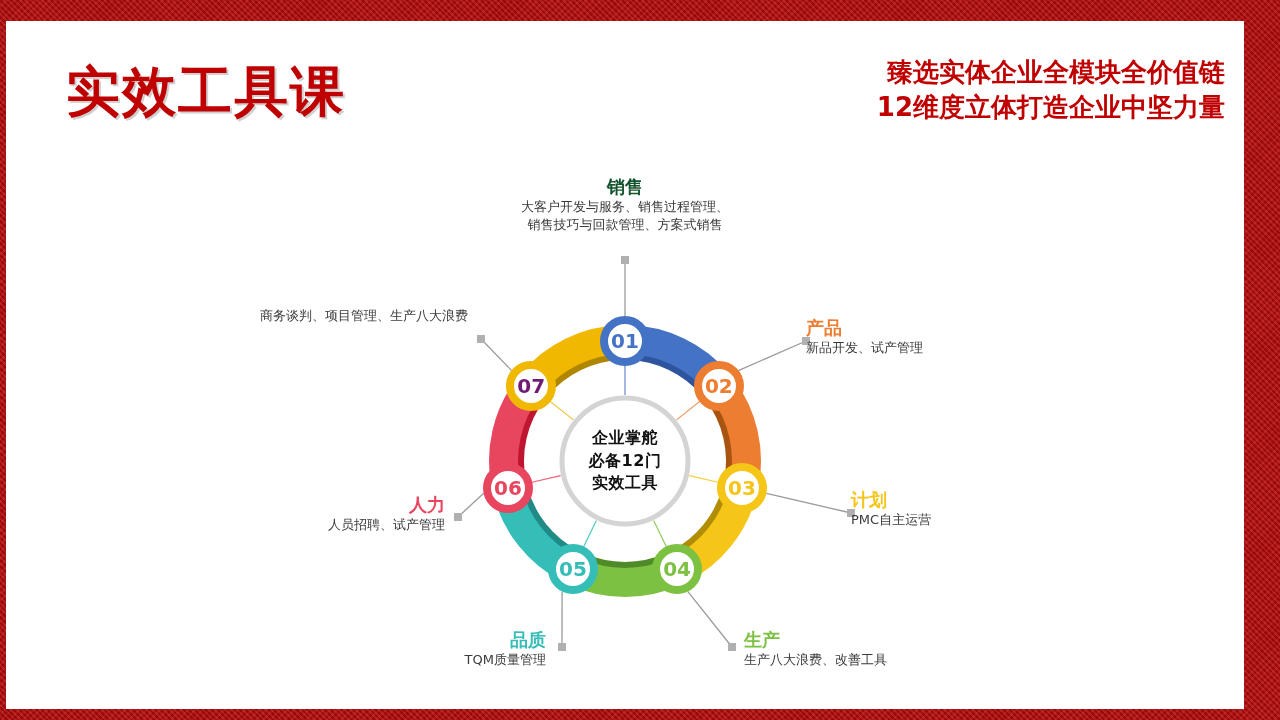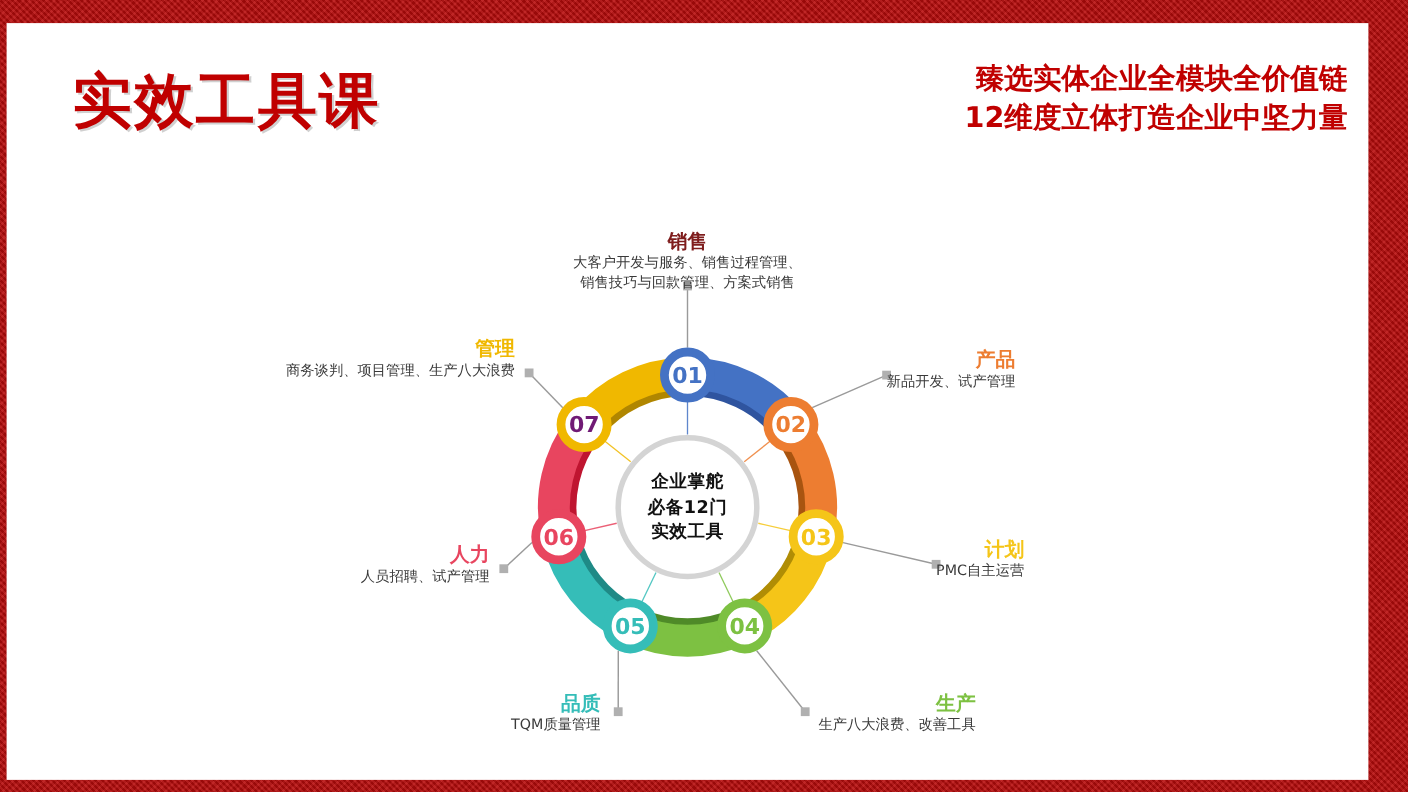--- a/index.html
+++ b/index.html
@@ -52,21 +52,21 @@
     transform:translate(-50%,-50%);
   }
 
   
   .lbl{position:absolute;}
   .lbl .ttl{font-size:18px;font-weight:bold;line-height:1.2;}
   .lbl .dsc{font-size:13px;color:#3a3a3a;line-height:1.45;white-space:pre-line;}
 
   .lbl.c{text-align:center;transform:translateX(-50%);}
   .lbl.l{text-align:right;transform:translateX(-100%);}
-  .lbl.r{text-align:right;}
+  .lbl.r{text-align:left;}
 
   
   #centertext{
     position:absolute;left:619px;top:440px;transform:translate(-50%,-50%);
     text-align:center;font-size:16px;font-weight:bold;color:#111;
     line-height:1.42;white-space:pre-line;letter-spacing:0.5px;
   }
 </style>
 </head>
 <body>
@@ -143,21 +143,21 @@
           </div>
           <div class="badge" style="left: 502.009px; top: 466.703px; border-color: rgb(232, 69, 95); color: rgb(232, 69, 95);">
             <span>06</span>
           </div>
           <div class="badge" style="left: 525.18px; top: 365.181px; border-color: rgb(240, 184, 0); color: #701a75;">
             <span>07</span>
           </div>
         </div>
       <div id="labels">
           <div class="lbl c" style="left: 619px; top: 155px;">
-            <div class="ttl" style="color: #7f1d1d; margin-top: 33px;">销售</div>
+            <div class="ttl" style="color: #14532d;">销售</div>
             <div class="dsc">大客户开发与服务、销售过程管理、
 销售技巧与回款管理、方案式销售</div>
           </div>
           <div class="lbl r" style="left: 800px; top: 296px;">
             <div class="ttl" style="color: rgb(237, 125, 49);">产品</div>
             <div class="dsc">新品开发、试产管理</div>
           </div>
           <div class="lbl r" style="left: 845px; top: 468px;">
             <div class="ttl" style="color: rgb(245, 197, 24);">计划</div>
             <div class="dsc">PMC自主运营</div>
@@ -168,21 +168,20 @@
           </div>
           <div class="lbl l" style="left: 540px; top: 608px;">
             <div class="ttl" style="color: rgb(53, 189, 184);">品质</div>
             <div class="dsc">TQM质量管理</div>
           </div>
           <div class="lbl l" style="left: 439px; top: 473px;">
             <div class="ttl" style="color: rgb(232, 69, 95);">人力</div>
             <div class="dsc">人员招聘、试产管理</div>
           </div>
           <div class="lbl l" style="left: 462px; top: 286px;">
-            <div class="ttl" style="color: rgb(240, 184, 0);">管理</div>
             <div class="dsc">商务谈判、项目管理、生产八大浪费</div>
           </div>
         </div>
 
       <div id="centertext">企业掌舵
 必备12门
 实效工具</div>
     </div>
 
   </div>

